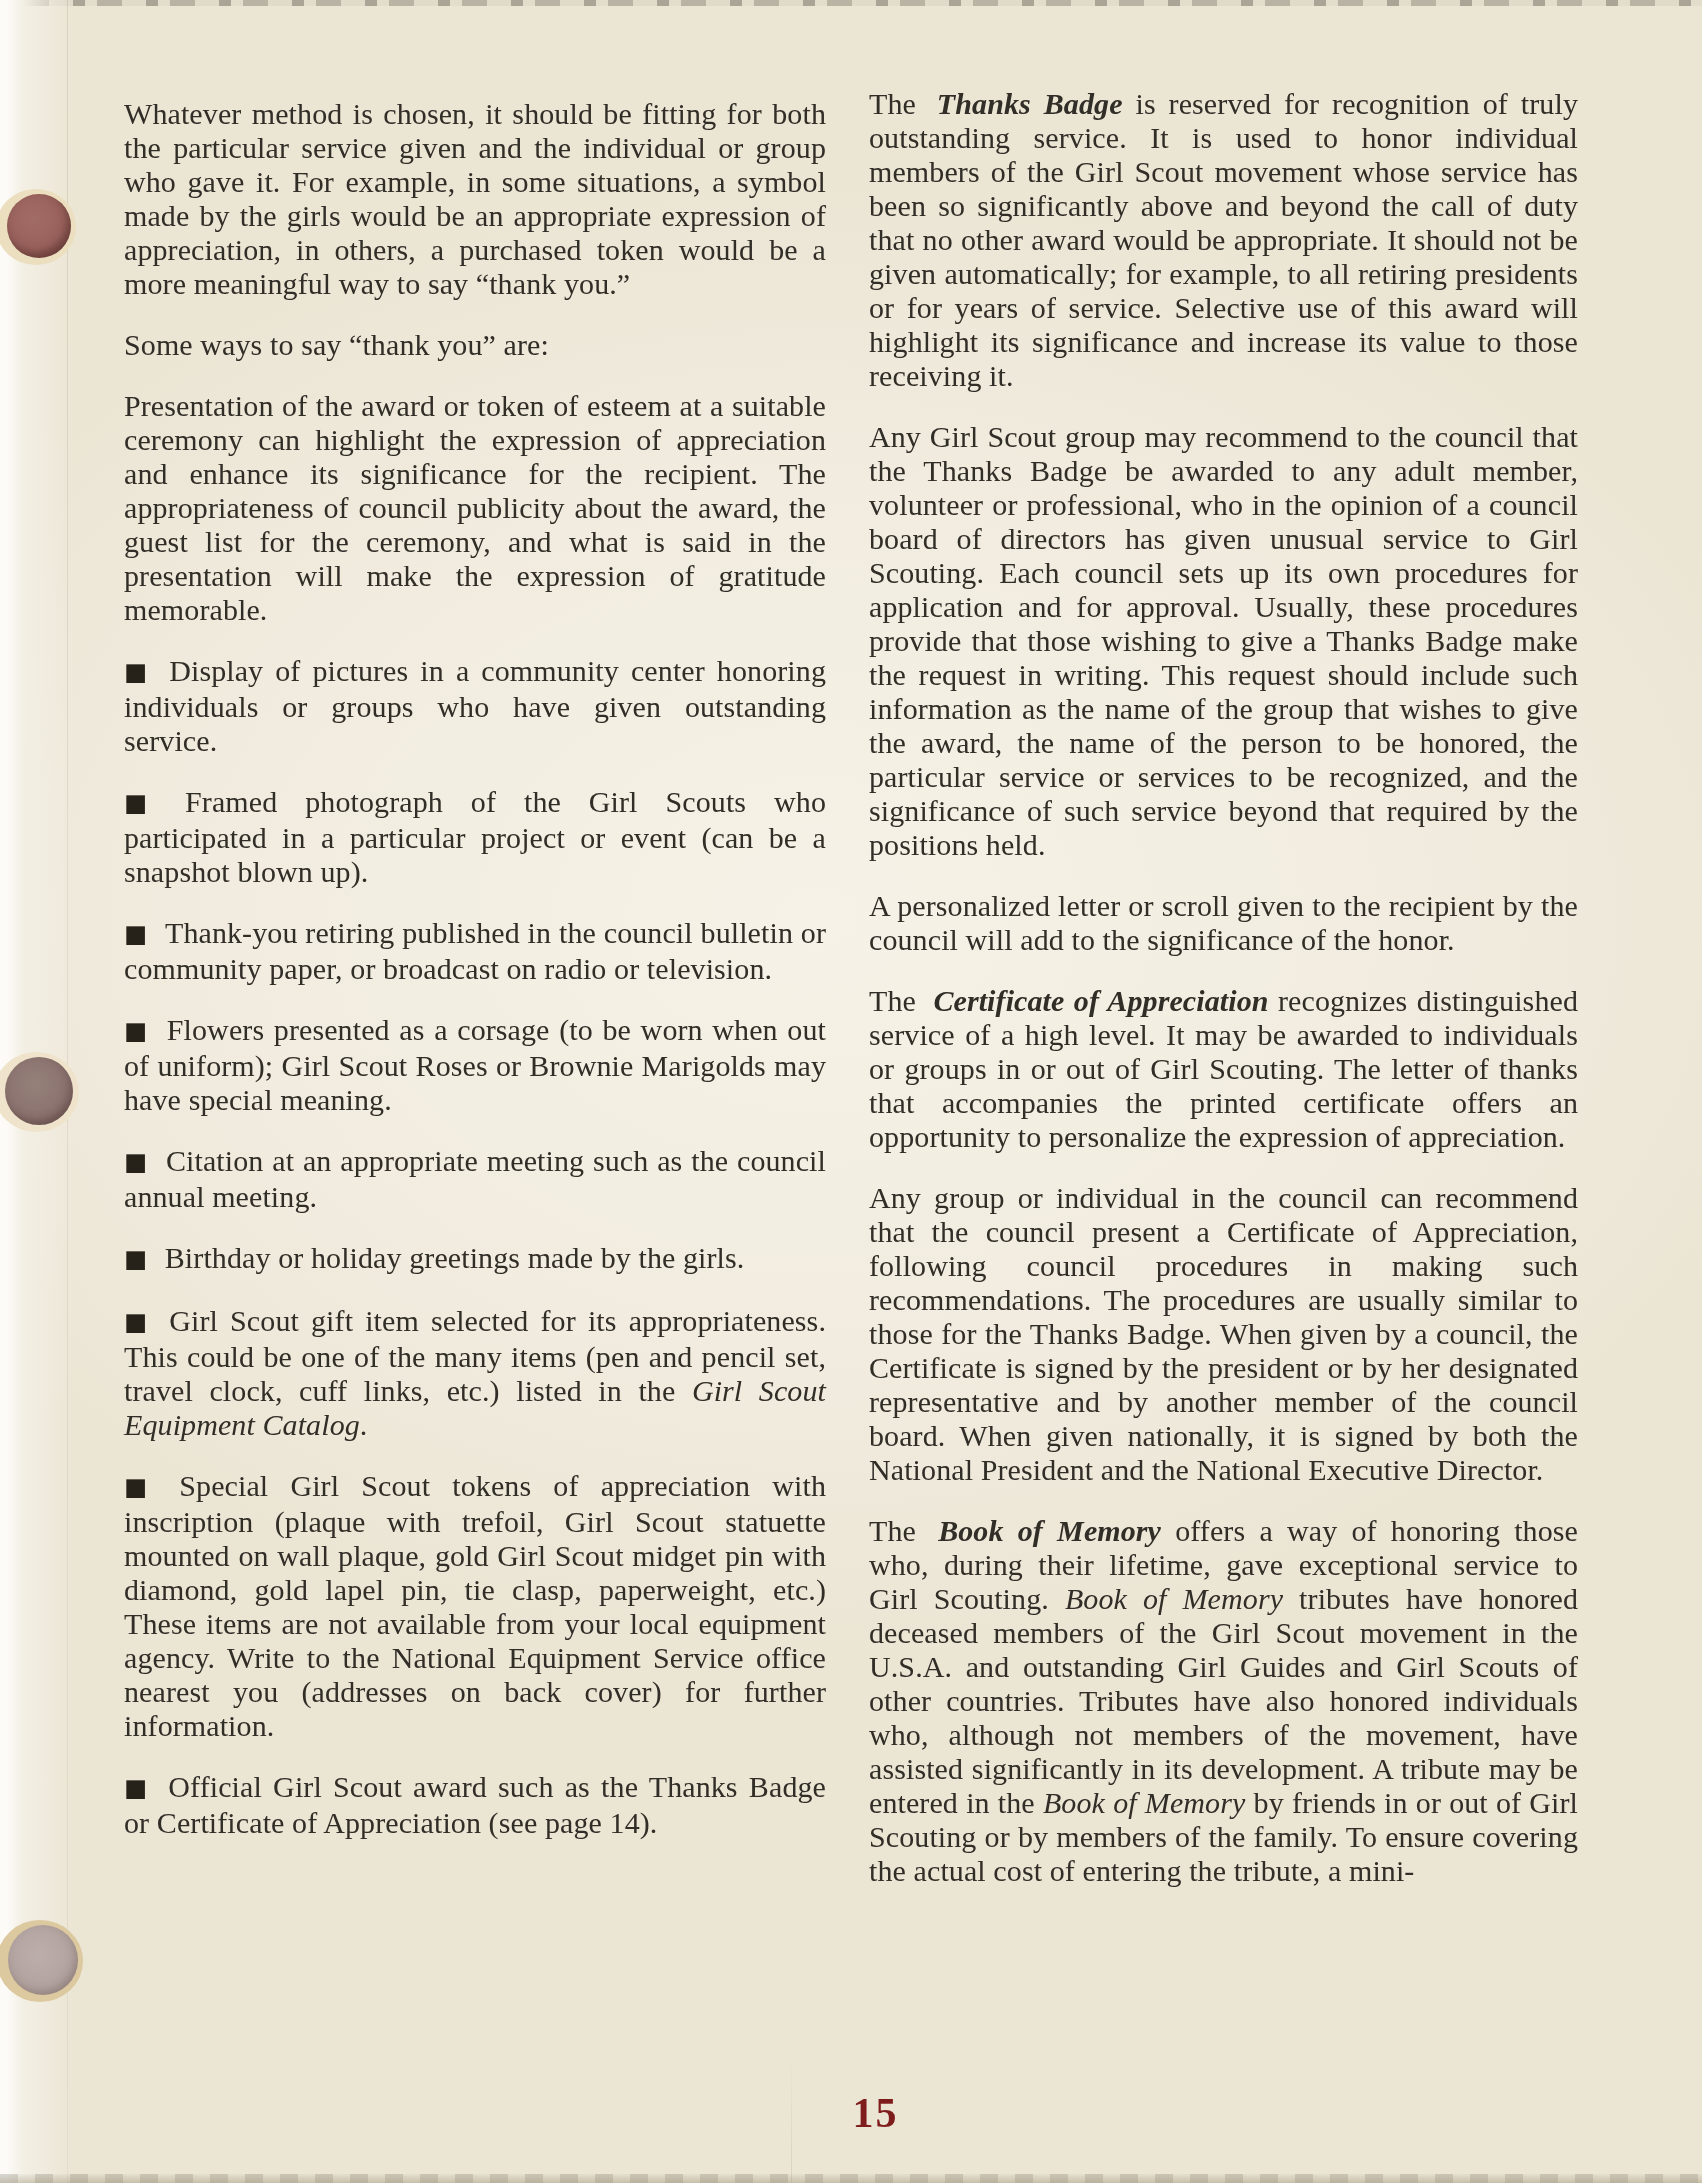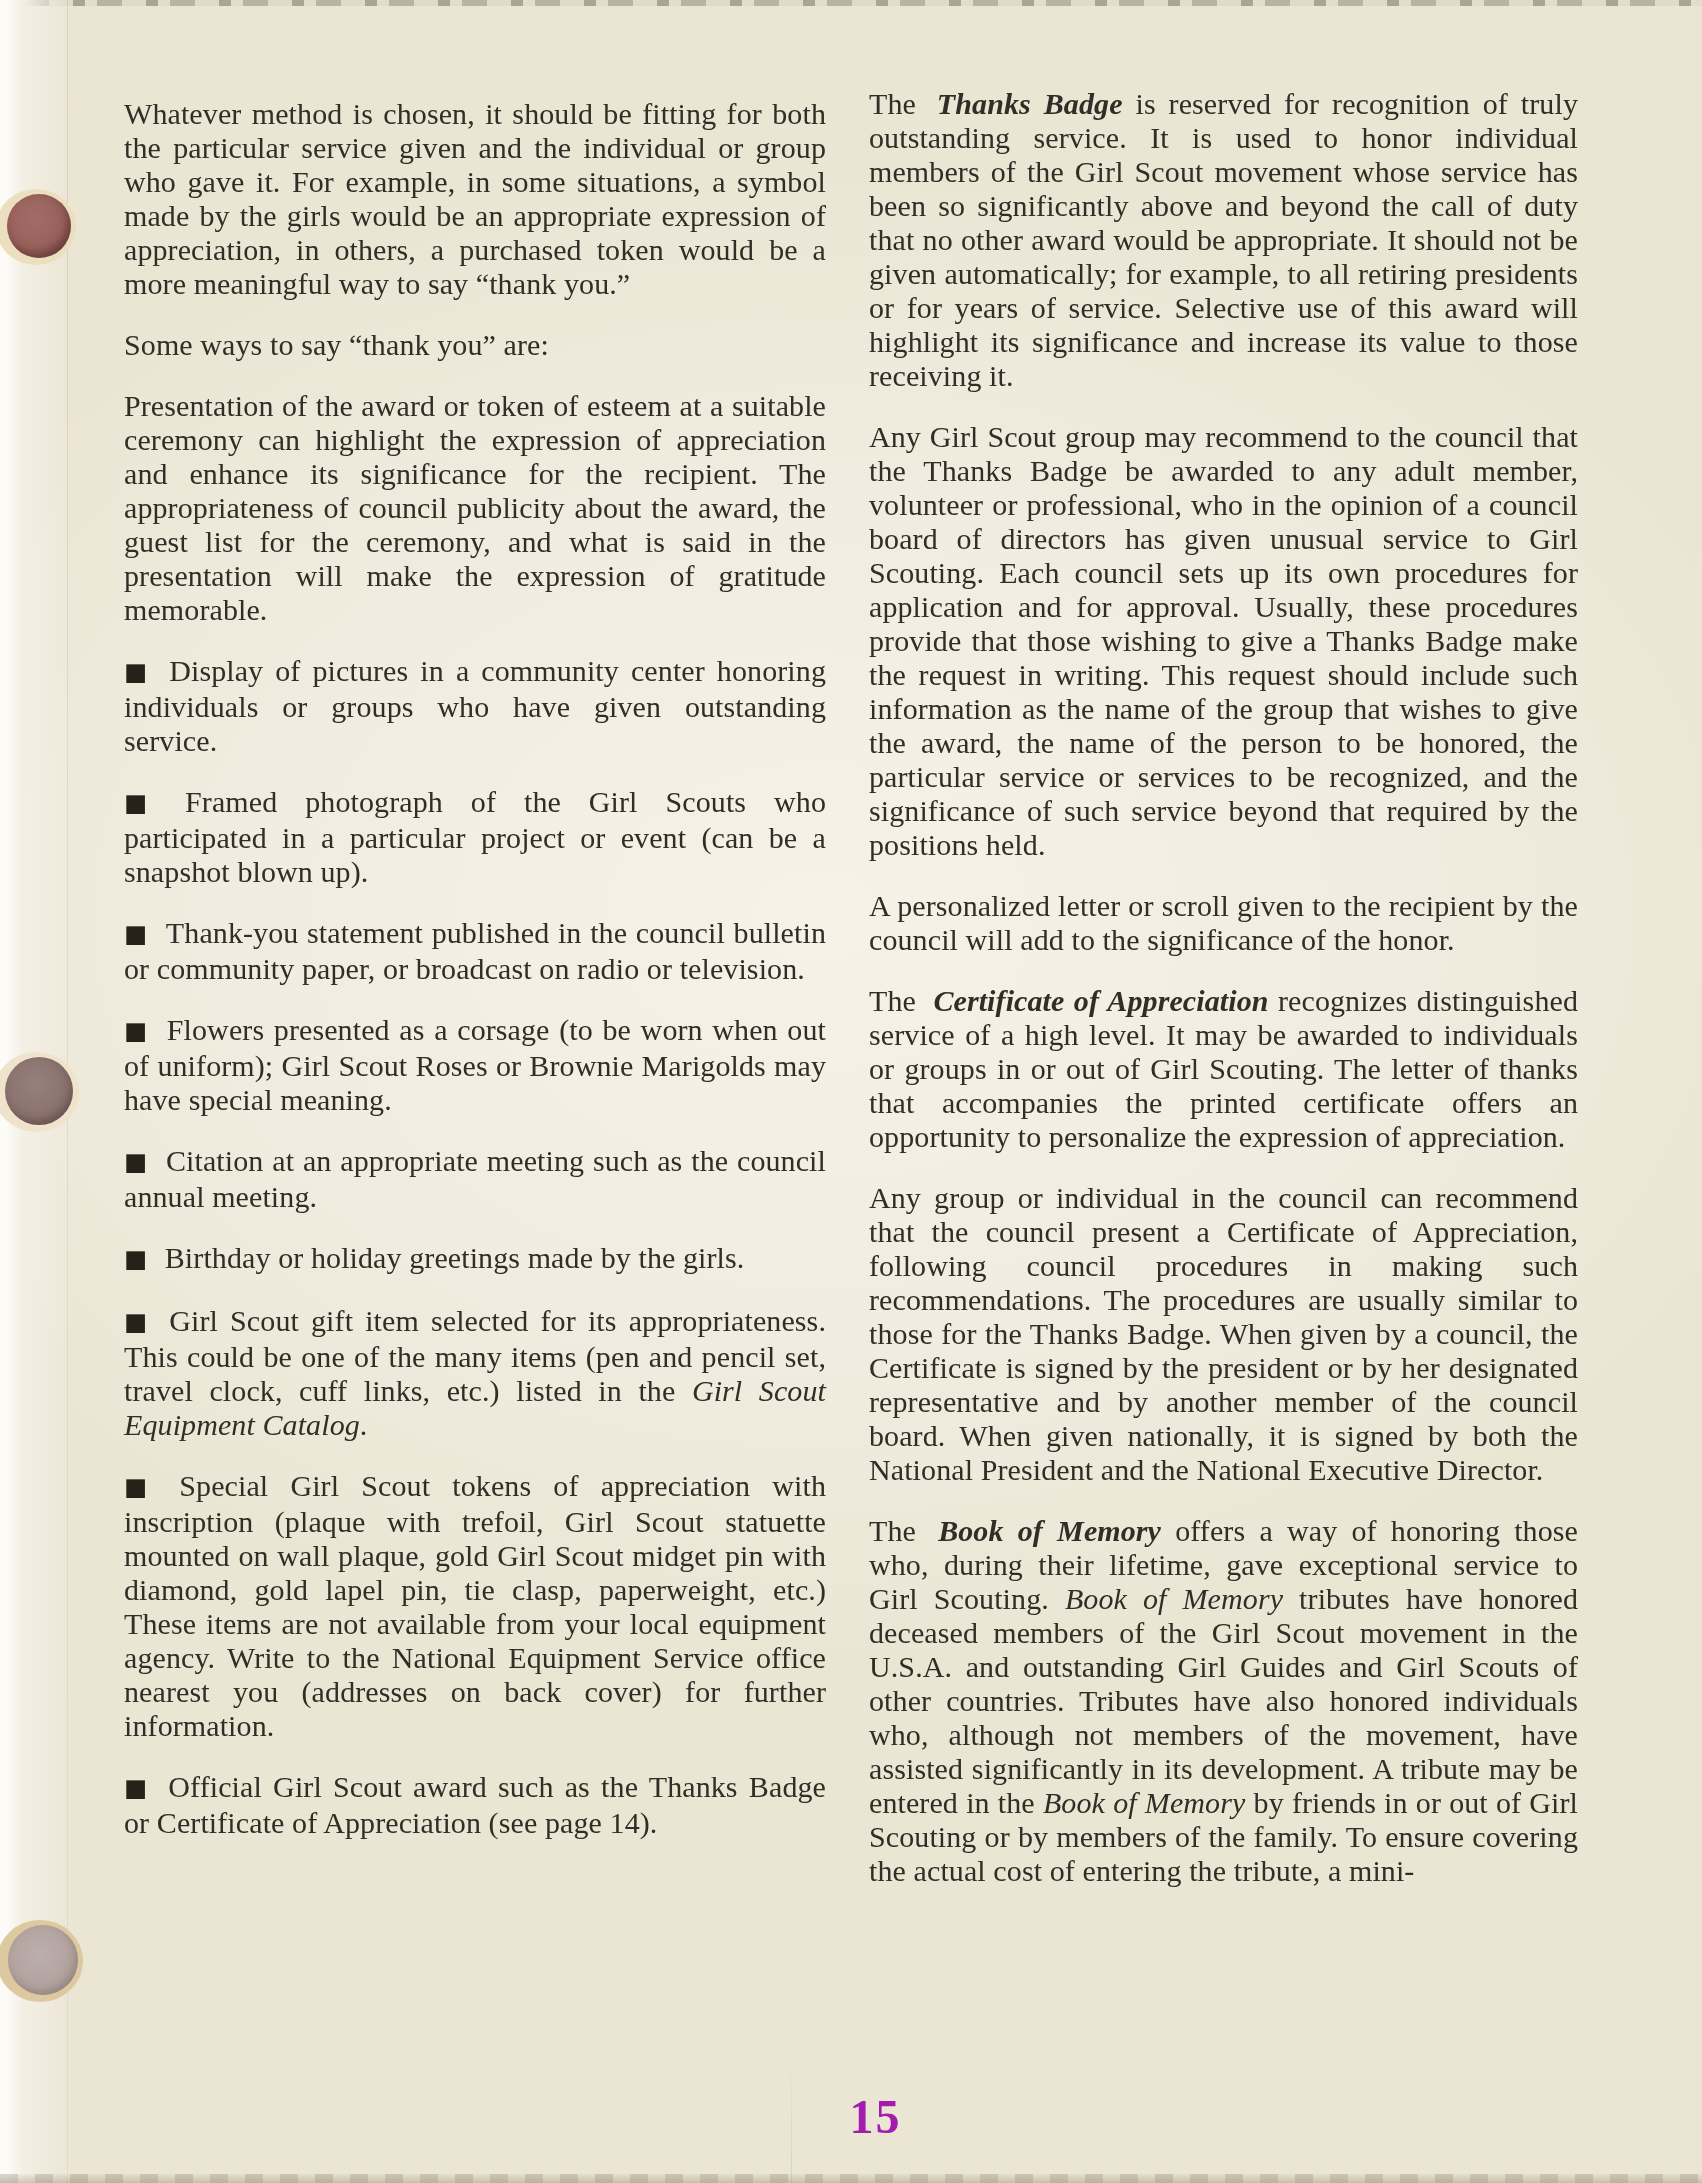--- a/index.html
+++ b/index.html
@@ -89,23 +89,23 @@
     font-family:"DejaVu Sans", sans-serif;
     font-size:24.4px;
     margin-right:17.6px;
     position:relative; top:-1.4px;
     color:#262219;
   }
 
   .page-number {
     position:absolute; left:818px; top:2089px; width:115px;
     text-align:center;
-    font-size:48px; font-weight:bold;
+    font-size:42px; font-weight:bold;
     letter-spacing:2px;
-    color:#a21caf;
+    color:#7f1d1d;
   }
 </style>
 </head>
 <body>
 
 <div class="page">
 
   <div class="edge-top"></div>
   <div class="edge-left"></div>
   <div class="fold-line"></div>
@@ -124,21 +124,21 @@
     <div class="ring"></div>
     <div class="core"></div>
   </div>
 
   <div class="col" id="col-left">
     <p><span>Whatever method is chosen, it should be fitting for both the particular service given and the individual or group who gave it. For example, in some situations, a symbol made by the girls would be an appropriate expression of appreciation, in others, a purchased token would be a more meaningful way to say “thank you.”</span></p>
     <p><span>Some ways to say “thank you” are:</span></p>
     <p><span>Presentation of the award or token of esteem at a suitable ceremony can highlight the expression of appreciation and enhance its significance for the recipient. The appropriateness of council publicity about the award, the guest list for the ceremony, and what is said in the presentation will make the expression of gratitude memorable.</span></p>
     <p><span class="bullet">■</span><span>Display of pictures in a community center honoring individuals or groups who have given outstanding service.</span></p>
     <p><span class="bullet">■</span><span>Framed photograph of the Girl Scouts who participated in a particular project or event (can be a snapshot blown up).</span></p>
-    <p><span class="bullet">■</span><span>Thank-you statement published in the council bulletin or community paper, or broadcast on radio or television.</span></p>
+    <p><span class="bullet">■</span><span>Thank-you retiring published in the council bulletin or community paper, or broadcast on radio or television.</span></p>
     <p><span class="bullet">■</span><span>Flowers presented as a corsage (to be worn when out of uniform); Girl Scout Roses or Brownie Marigolds may have special meaning.</span></p>
     <p><span class="bullet">■</span><span>Citation at an appropriate meeting such as the council annual meeting.</span></p>
     <p><span class="bullet">■</span><span>Birthday or holiday greetings made by the girls.</span></p>
     <p><span class="bullet">■</span><span>Girl Scout gift item selected for its appropriateness. This could be one of the many items (pen and pencil set, travel clock, cuff links, etc.) listed in the </span><span class="it">Girl Scout Equipment Catalog</span><span>.</span></p>
     <p><span class="bullet">■</span><span>Special Girl Scout tokens of appreciation with inscription (plaque with trefoil, Girl Scout statuette mounted on wall plaque, gold Girl Scout midget pin with diamond, gold lapel pin, tie clasp, paperweight, etc.) These items are not available from your local equipment agency. Write to the National Equipment Service office nearest you (addresses on back cover) for further information.</span></p>
     <p><span class="bullet">■</span><span>Official Girl Scout award such as the Thanks Badge or Certificate of Appreciation (see page 14).</span></p>
   </div>
 
   <div class="col" id="col-right">
     <p><span>The </span><span class="bi">Thanks Badge</span><span> is reserved for recognition of truly outstanding service. It is used to honor individual members of the Girl Scout movement whose service has been so significantly above and beyond the call of duty that no other award would be appropriate. It should not be given automatically; for example, to all retiring presidents or for years of service. Selective use of this award will highlight its significance and increase its value to those receiving it.</span></p>

